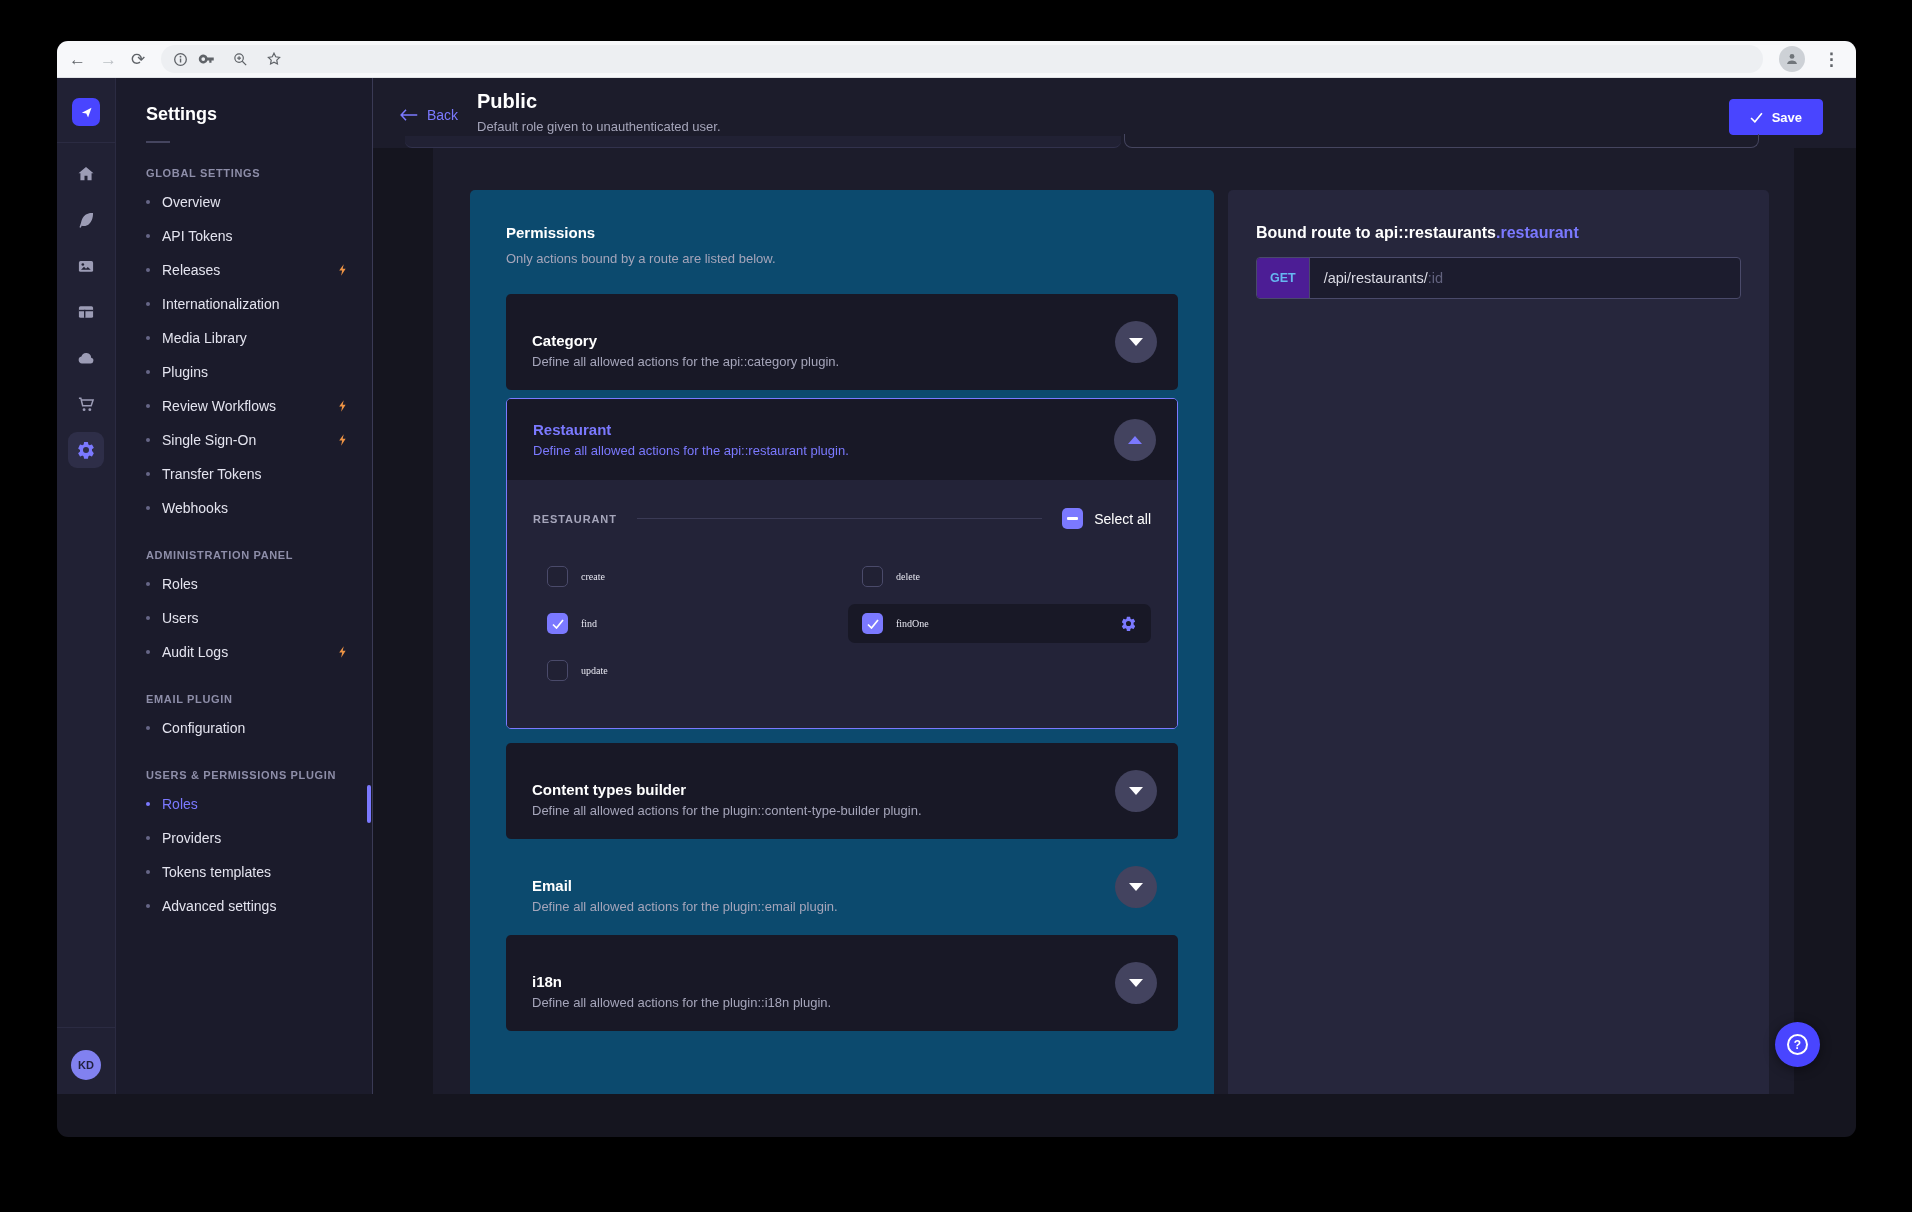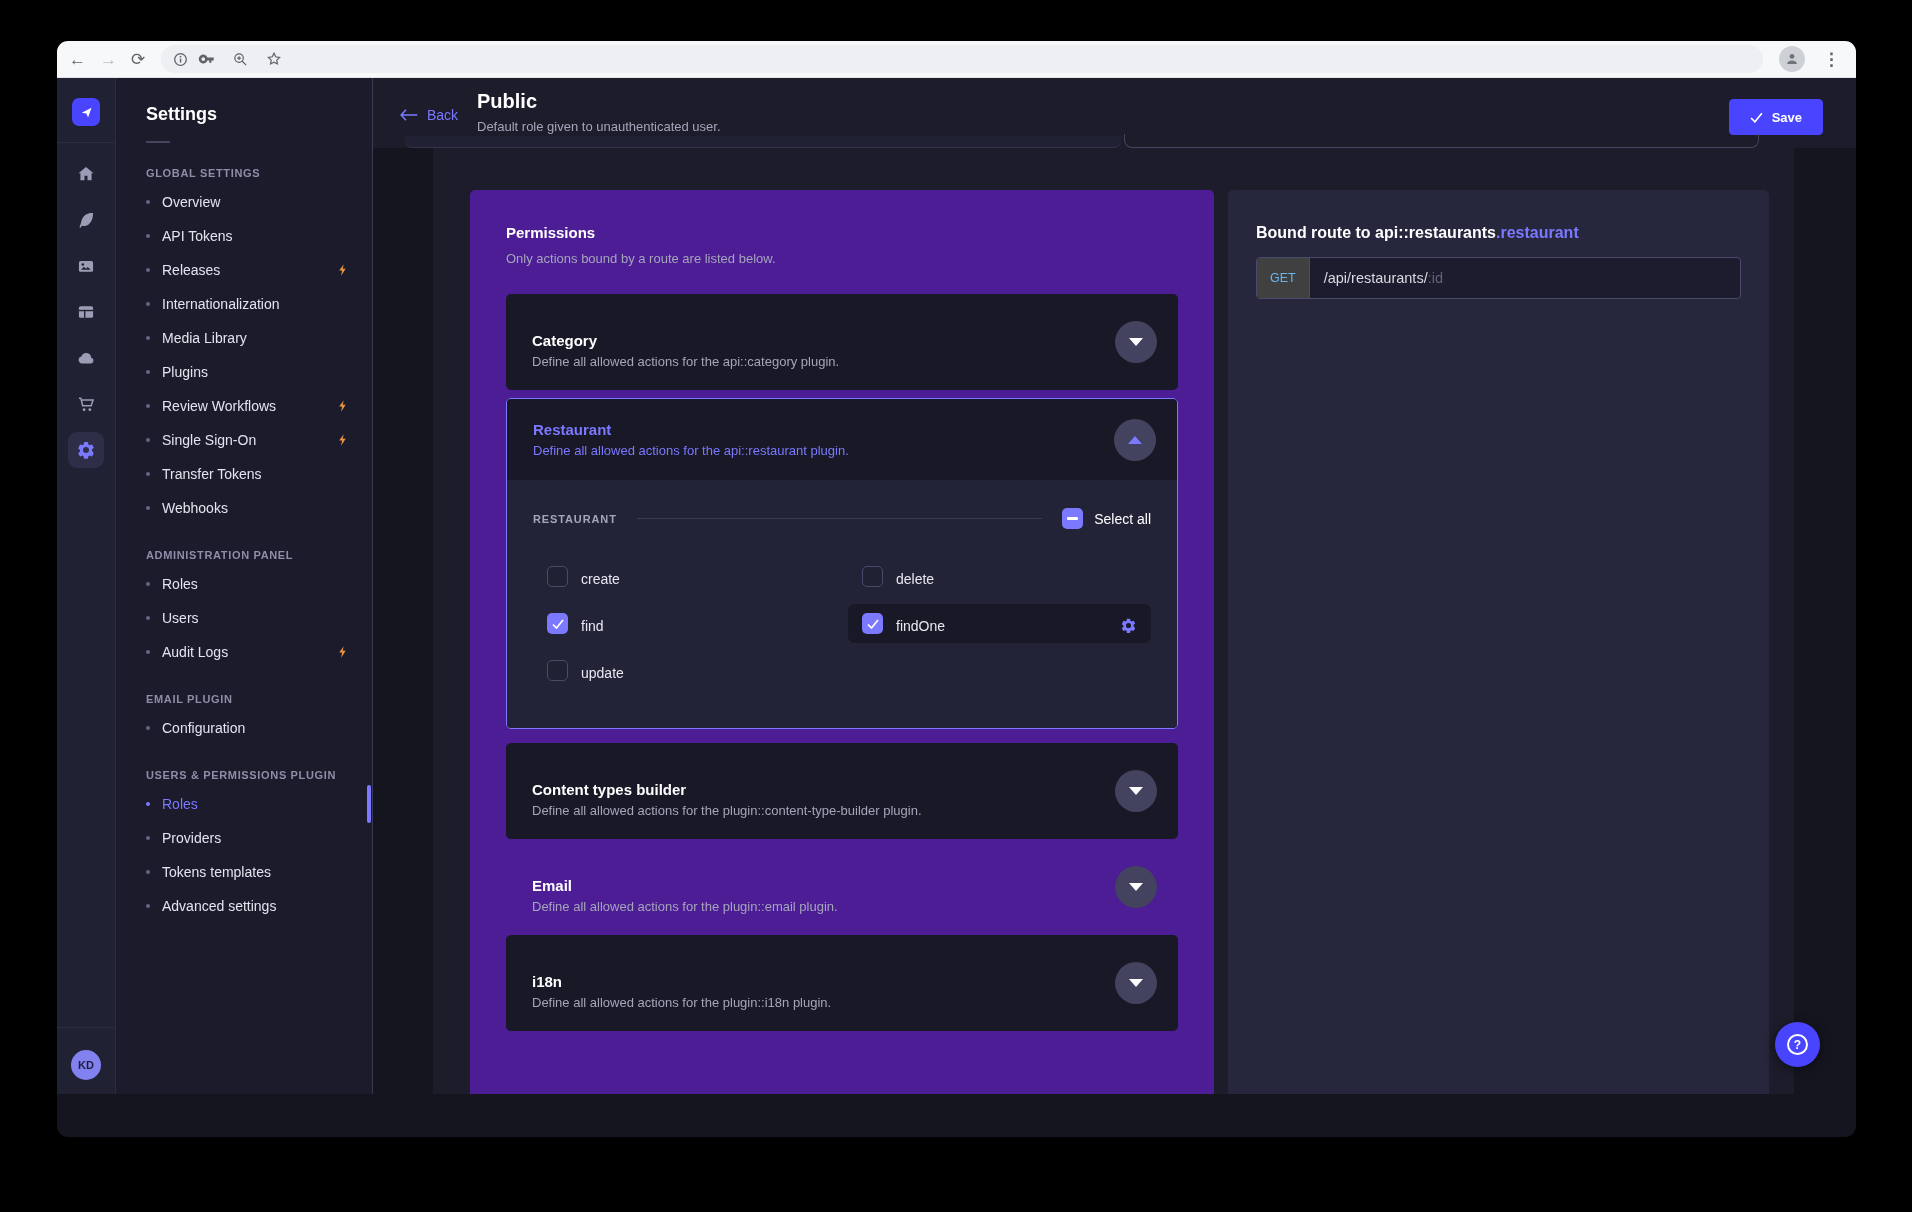--- a/index.html
+++ b/index.html
@@ -63,21 +63,21 @@
   .page-title { position:absolute; left:104px; top:12px; font-size:20px; font-weight:700; color:#fff; }
   .page-subtitle { position:absolute; left:104px; top:41px; font-size:13px; color:#a5a5ba; }
   .save-btn { position:absolute; right:33px; top:21px; height:36px; padding:0 20px; background:#4945ff; border:1px solid #4945ff;
               border-radius:4px; color:#fff; font-size:13px; font-weight:600; display:flex; align-items:center; gap:9px; cursor:pointer; }
   .sliver-a { position:absolute; left:32px; top:58px; width:716px; height:12px; background:#212134;
               border-bottom:1px solid #32324d; border-radius:0 0 7px 7px; }
   .sliver-b { position:absolute; left:751px; top:56px; width:635px; height:14px; border:1px solid #45455f; border-top:none;
               border-radius:0 0 8px 8px; }
 
   .content { position:absolute; left:97px; top:112px; right:87px; bottom:-24px; display:flex; gap:14px; align-items:stretch; }
-  .perm-panel { width:744px; flex:none; background:#4c1d95; border-radius:5px; padding:34px 36px; }
+  .perm-panel { width:744px; flex:none; background:#0c4a6e; border-radius:5px; padding:34px 36px; }
   .perm-title { font-size:15px; font-weight:600; color:#fff; }
   .perm-sub { margin-top:10px; font-size:13px; color:#a5a5ba; }
   .acc-list { margin-top:28px; }
   .acc { position:relative; border-radius:5px; padding:38px 84px 21px 26px; }
   .acc.dark { background:#181826; }
   .acc-title { font-size:15px; font-weight:600; color:#fff; }
   .acc-desc { margin-top:5px; font-size:13px; color:#a5a5ba; }
   .acc-toggle { position:absolute; right:21px; top:50%; transform:translateY(-50%); width:42px; height:42px; border-radius:50%;
                 background:#43435f; display:flex; align-items:center; justify-content:center; cursor:pointer; }
   .tri-down { width:0; height:0; border-left:7px solid transparent; border-right:7px solid transparent; border-top:8px solid #fff; }
@@ -88,29 +88,29 @@
   .acc-exp-body { background:#232338; padding:28px 26px 38px; }
   .group-row { display:flex; align-items:center; }
   .group-label { font-size:11px; font-weight:700; color:#a5a5ba; letter-spacing:.08em; }
   .group-line { flex:1; height:1px; background:#3a3a55; margin:0 20px; }
   .select-all { display:flex; align-items:center; gap:11px; font-size:14px; color:#fff; cursor:pointer; }
   .cb { width:21px; height:21px; border-radius:5px; flex:none; display:flex; align-items:center; justify-content:center; }
   .cb.off { border:1px solid #4a4a6a; background:#212134; }
   .cb.on, .cb.ind { background:#7b79ff; }
   .cb .minus { width:11px; height:2.5px; background:#fff; border-radius:1px; }
   .action-grid { margin-top:28px; display:grid; grid-template-columns:1fr 1fr; column-gap:12px; row-gap:8px; }
-  .action { display:flex; align-items:flex-end; gap:13px; padding:9px 14px; border-radius:7px; font-size:14px; color:#e8e8f2; cursor:pointer; }
+  .action { display:flex; align-items:center; gap:13px; padding:9px 14px; border-radius:7px; font-size:10px; color:#e8e8f2; cursor:pointer;font-family:Liberation Serif, serif; }
   .action.hl { background:#181826; }
   .gear-sm { margin-left:auto; display:flex; cursor:pointer; }
 
   .route-panel { flex:1; background:#26263c; border-radius:5px; padding:34px 28px; }
   .route-title { font-size:16px; font-weight:600; color:#fff; }
   .route-title .accent { color:#7b79ff; }
   .route-box { margin-top:15px; display:flex; height:42px; border:1px solid #4a4a6a; border-radius:4px; overflow:hidden; background:#1c1c2e; }
-  .route-method { display:flex; align-items:center; padding:7px 13px; background:#404040; color:#66b7f1; font-size:12.5px; font-weight:400;
+  .route-method { display:flex; align-items:center; padding:7px 13px; background:#4c1d95; color:#66b7f1; font-size:12.5px; font-weight:700;
                   border-right:1px solid #4a4a6a; }
   .route-path { display:flex; align-items:center; padding:0 14px; font-size:14.5px; color:#d9d9e3; }
   .route-path .dim { color:#62627e; }
 
   .help-btn { position:absolute; right:36px; bottom:27px; width:45px; height:45px; border-radius:50%; background:#4945ff;
               display:flex; align-items:center; justify-content:center; box-shadow:0 2px 12px rgba(0,0,0,.45); cursor:pointer; }
   .help-q { width:21px; height:21px; border-radius:50%; border:2px solid #fff; color:#fff; font-size:12px; font-weight:700;
             display:flex; align-items:center; justify-content:center; }
   svg { display:block; }
 </style>

